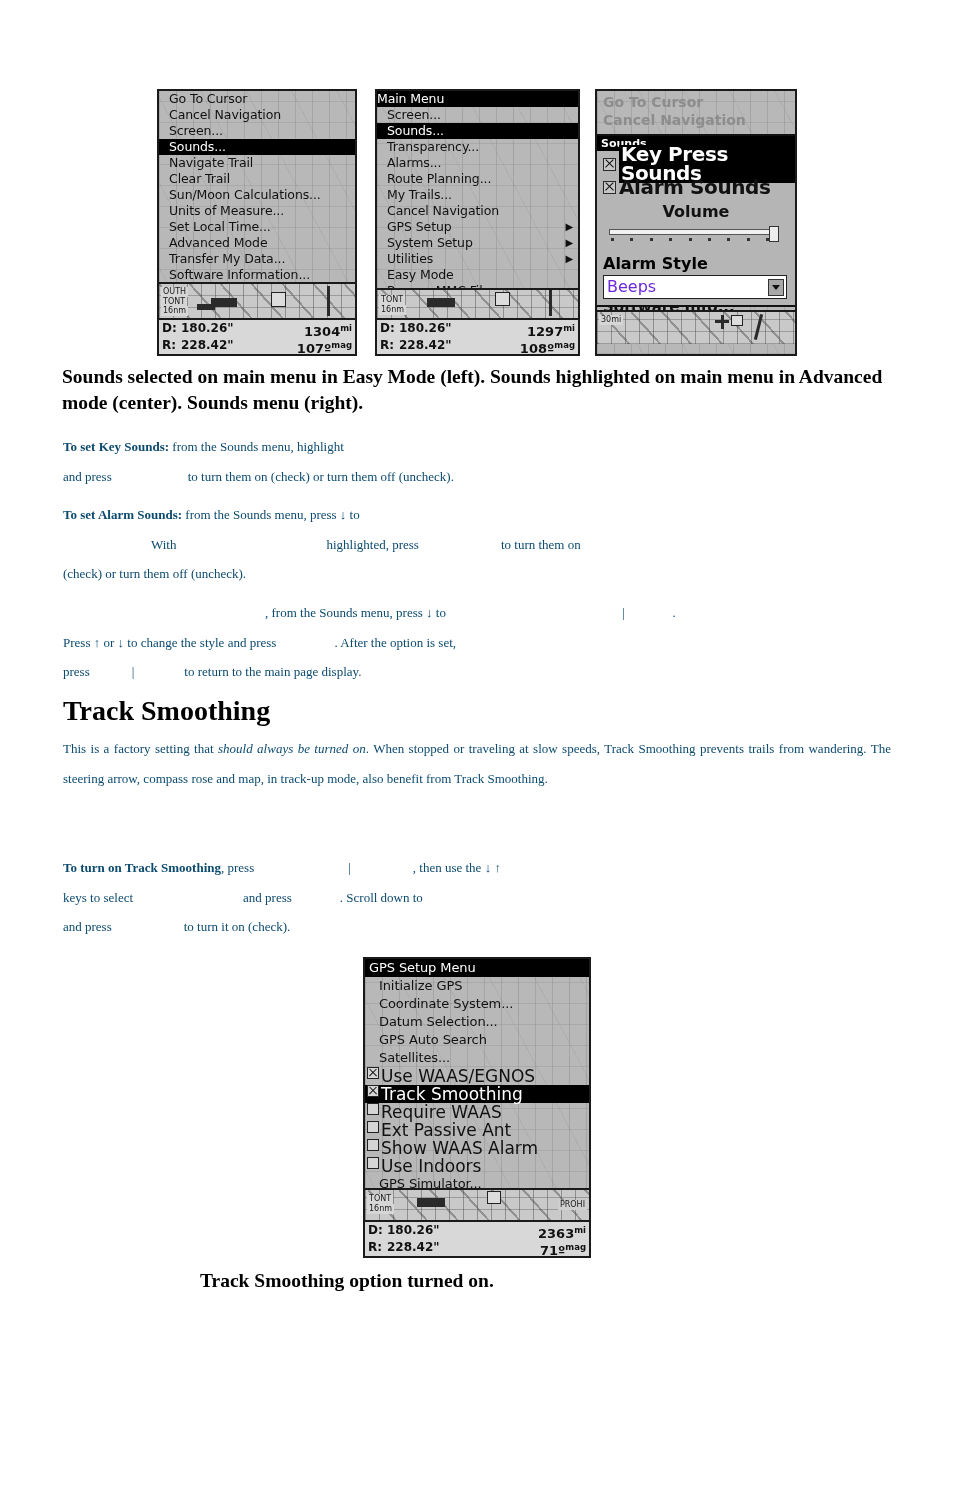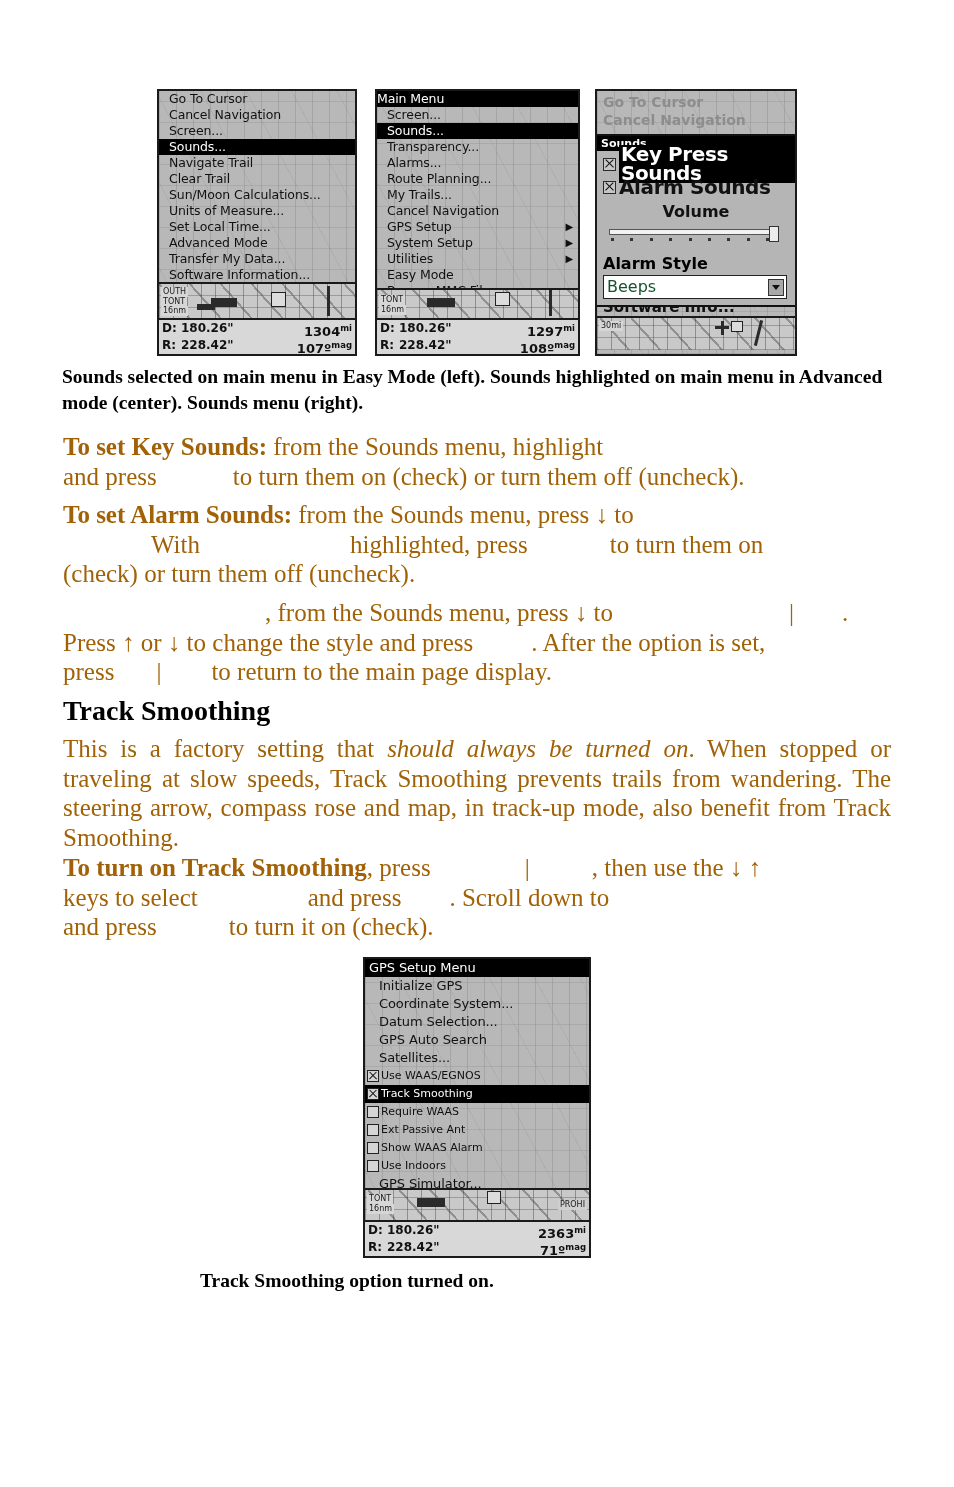--- a/index.html
+++ b/index.html
@@ -255,21 +255,21 @@
     height: 22px;
     background: #fff;
     border: 1px solid #222;
     position: relative;
   }
   .combo .val {
     font-size: 16px;
     font-family: "DejaVu Sans", sans-serif;
     line-height: 22px;
     padding-left: 3px;
-    color: #14532d;
+    color: #6d28d9;
   }
   .combo .dd {
     position: absolute;
     right: 2px; top: 3px;
     width: 14px; height: 15px;
     background: #a8a8a8;
     border: 1px solid #333;
   }
   .combo .dd::after {
     content: "";
@@ -310,23 +310,23 @@
     font-size: 19.5px;
     line-height: 26px;
     text-align: left;
     color: #000;
   }
   .cap1 { left: 62px; top: 364px; width: 830px; }
   .cap2 { left: 200px; top: 1268px; width: 560px; }
 
   .para {
     position: absolute;
-    font-size: 25px;
+    font-size: 13px;
     line-height: 29.5px;
-    color: #a16207;
+    color: #0c4a6e;
     text-align: justify;
   }
   .para b { font-weight: bold; }
   .para i { font-style: italic; }
   .gap { display: inline-block; }
 
   .h2 {
     position: absolute;
     font-size: 28px;
     font-weight: bold;
@@ -338,26 +338,25 @@
   .gps.bottom {
     position: absolute;
     left: 363px;
     top: 957px;
     width: 228px;
     height: 301px;
   }
   .gps.bottom .mi { font-size: 13px; line-height: 18px; height: 18px; padding-left: 14px; }
   .gps.bottom .mi.hdr { padding-left: 4px; }
   .gps.bottom .cbrow {
-    font-size: 11px;
+    font-size: 17px;
     line-height: 18px;
     height: 18px;
     padding-left: 2px;
     display: flex;
-    align-items: center;
     color: #111;
     position: relative;
   }
   .gps.bottom .cbrow.sel { background: #000; color: #fff; }
   .gps.bottom .cbx {
     width: 10px; height: 10px;
     border: 1px solid #222;
     background: #d5d5d5;
     margin-right: 2px;
     flex: 0 0 auto;
@@ -500,21 +499,21 @@
         <div class="alarm-style-lab">Alarm Style</div>
         <div class="combo">
           <span class="val">Beeps</span>
           <span class="dd"></span>
         </div>
       </div>
 
       <div class="under-ghost" style="top:198px;z-index:1;">Transfer My Data...</div>
       <div class="under-solid" style="top:206px;z-index:1;background:transparent;color:#111;">Software Info...</div>
 
-      <div class="map-strip" style="bottom:4px;height:32px;border-top:2px solid #1a1a1a;padding-left:44px;">
+      <div class="map-strip" style="bottom:10px;height:32px;border-top:2px solid #1a1a1a;padding-left:44px;">
         <div class="scalebox" style="top:3px;">30mi</div>
         <div class="blob" style="left:118px;top:8px;width:14px;height:3px;"></div>
         <div class="blob" style="left:124px;top:3px;width:3px;height:14px;"></div>
         <div class="boxy" style="left:134px;top:3px;width:10px;height:9px;"></div>
         <div class="blob" style="left:160px;top:2px;width:3px;height:26px;transform:rotate(14deg);"></div>
       </div>
     </div>
   </div>
 
   <div class="caption cap1">Sounds selected on main menu in Easy Mode (left). Sounds highlighted on main menu in Advanced mode (center). Sounds menu (right).</div>

